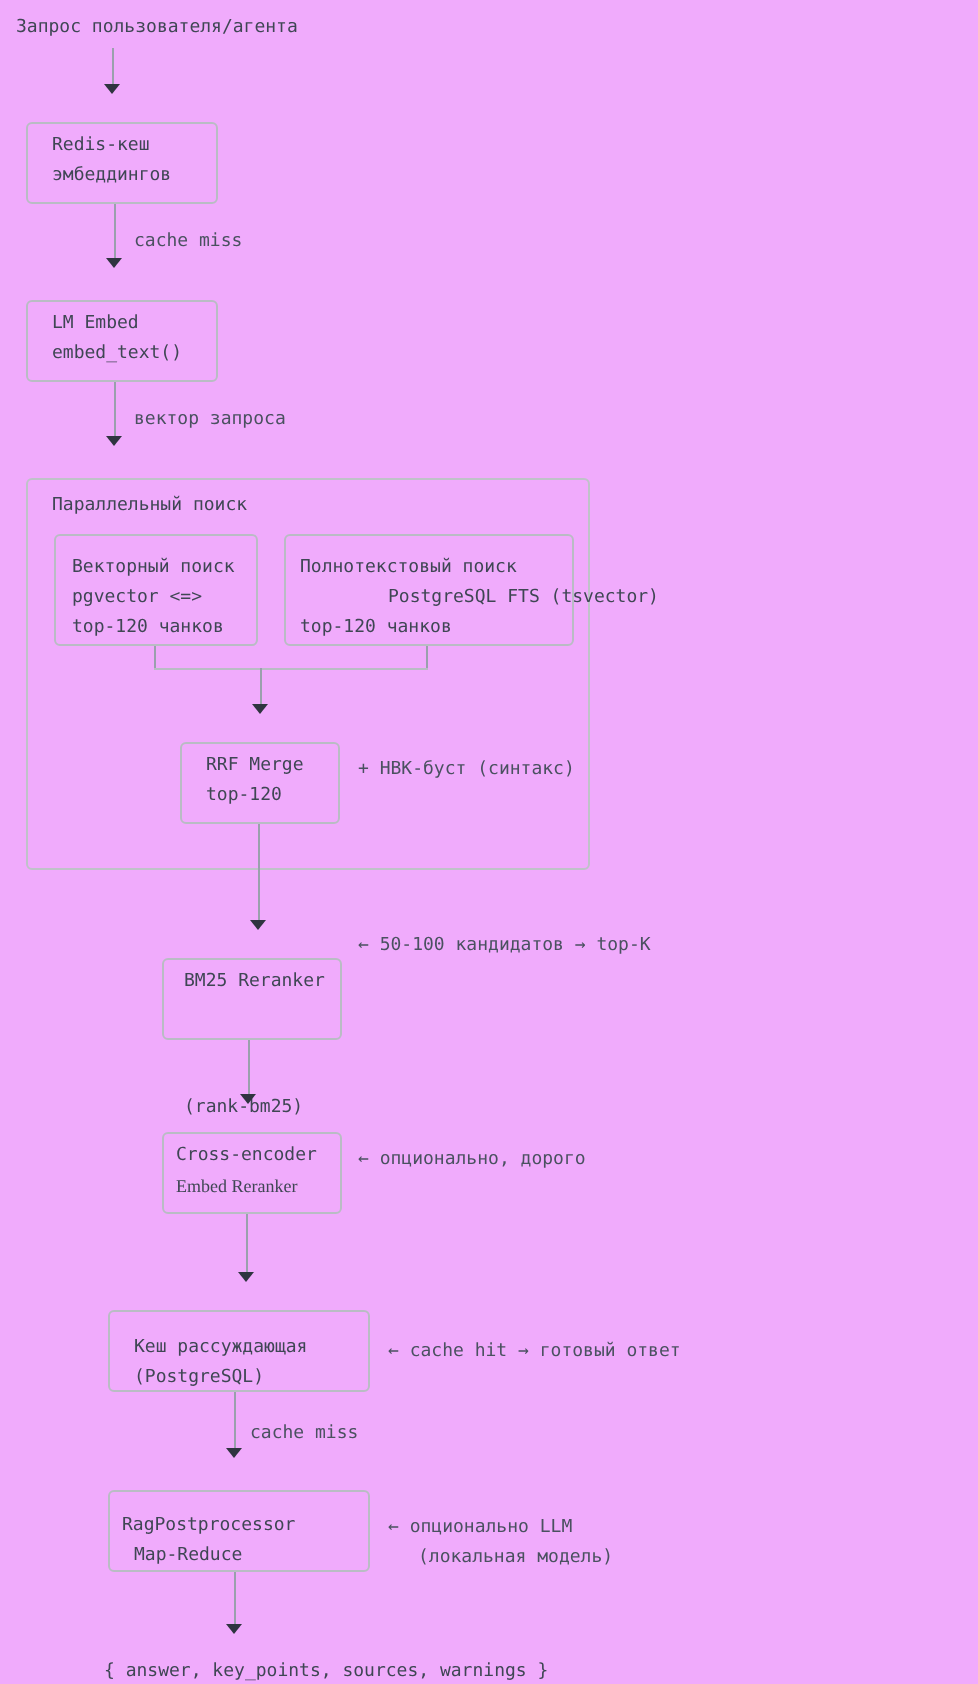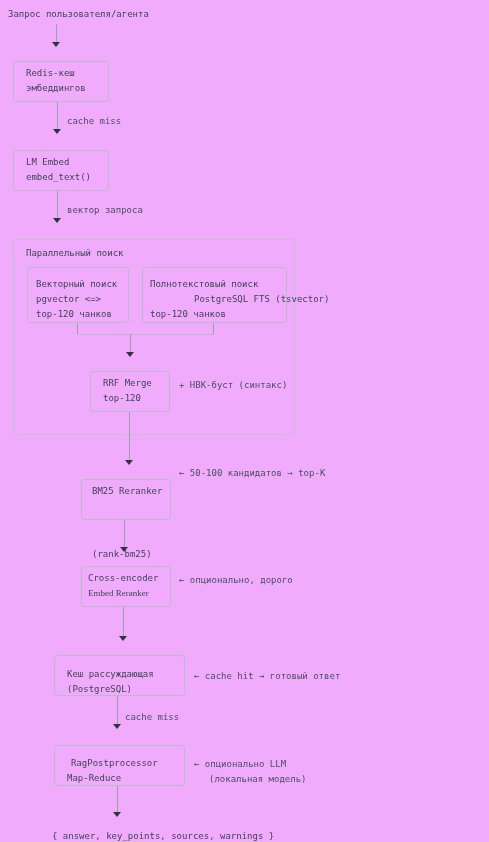--- a/index.html
+++ b/index.html
@@ -137,21 +137,21 @@
   <div class="box" style="left:54px; top:655px; width:131px; height:41px;"></div>
   <div class="txt" style="left:67px; top:667px;">Кеш рассуждающая</div>
   <div class="txt" style="left:67px; top:682px;">(PostgreSQL)</div>
   <div class="note" style="left:194px; top:669px;">← cache hit → готовый ответ</div>
 
   <div class="vline" style="left:117px; top:696px; height:28px;"></div>
   <div class="note" style="left:125px; top:710px;">cache miss</div>
   <div class="arrow" style="left:113px; top:724px;"></div>
 
   <div class="box" style="left:54px; top:745px; width:131px; height:41px;"></div>
-  <div class="txt" style="left:71px; top:756px;">RagPostprocessor</div>
+  <div class="txt" style="left:61px; top:756px;">RagPostprocessor</div>
   <div class="txt" style="left:67px; top:771px;">Map-Reduce</div>
   <div class="note" style="left:194px; top:757px;">← опционально LLM</div>
   <div class="note" style="left:209px; top:772px;">(локальная модель)</div>
 
   <div class="vline" style="left:117px; top:786px; height:26px;"></div>
   <div class="arrow" style="left:113px; top:812px;"></div>
 
   <div class="title" style="left:52px; top:829px;">{ answer, key_points, sources, warnings }</div>
 
 </div>

